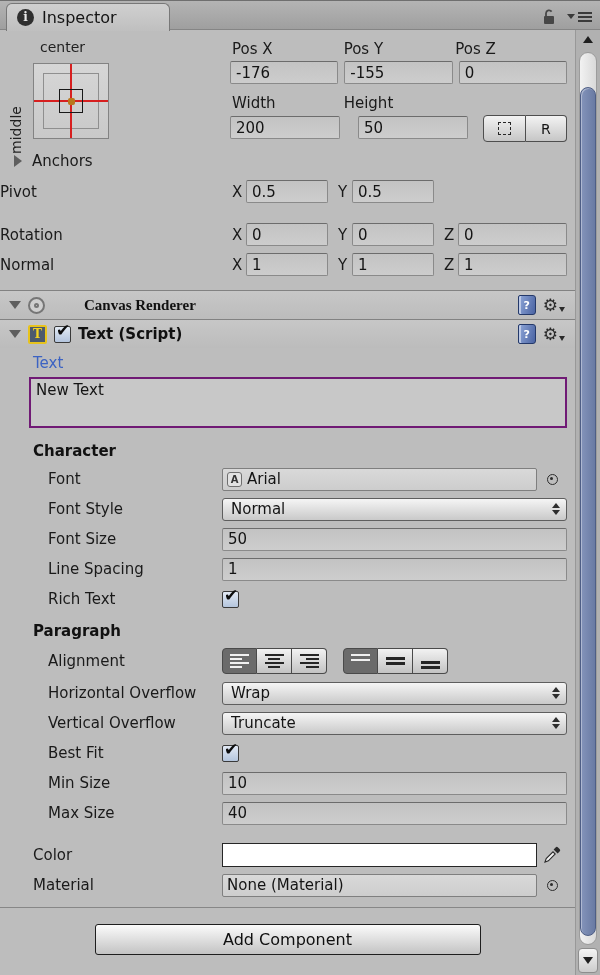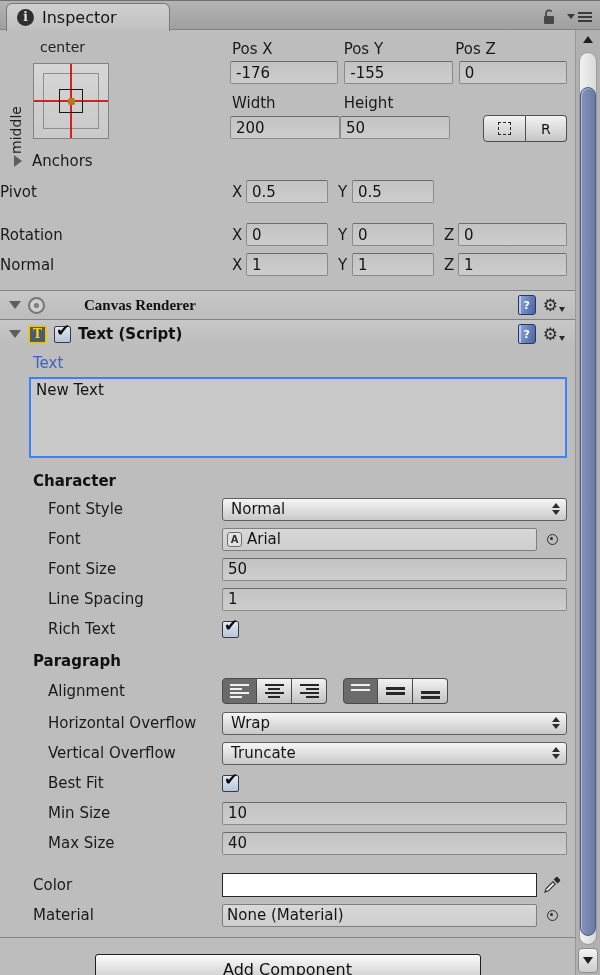--- a/index.html
+++ b/index.html
@@ -92,21 +92,21 @@
   .aw-hline { position:absolute; top:36px; left:0; right:0; height:2px; background:#d71f1f; }
   .aw-black { position:absolute; left:25px; top:25px; width:24px; height:24px; border:1.5px solid #181818; }
   .aw-dot { position:absolute; left:34px; top:34px; width:7px; height:7px; background:#b8761c;
     border-radius:2px; }
   .pos-labels { position:absolute; top:10px; left:232px; right:8px; display:flex; }
   .pos-labels span { flex:1; }
   .pos-fields { position:absolute; top:31px; left:230px; right:8px; display:flex; gap:6px; }
   .pos-fields input { flex:1; width:0; }
   .size-labels { position:absolute; top:64px; left:232px; right:8px; display:flex; }
   .size-labels span { flex:1; }
-  .size-fields { position:absolute; top:86px; left:230px; display:flex; gap:0; }
+  .size-fields { position:absolute; top:86px; left:230px; display:flex; gap:18px; }
   .size-fields input { width:110px; }
   .preset-btns { position:absolute; top:85px; right:8px; width:84px; height:27px; display:flex; }
   .pbtn { flex:1; background:linear-gradient(#f3f3f3,#c6c6c6); border:1px solid #4e4e4e;
     display:flex; align-items:center; justify-content:center; font-size:14px; color:#141414; }
   .pbtn.first { border-radius:4px 0 0 4px; }
   .pbtn.last { border-radius:0 4px 4px 0; border-left:none; }
   .blueprint-glyph { width:13px; height:13px; border:1.5px dashed #262626; }
   .anchors-row { position:absolute; top:122px; left:14px; display:flex; align-items:center; gap:10px; }
   .vec-row { position:absolute; left:0; right:8px; display:flex; align-items:center; }
   .vec-row .vlabel { flex:0 0 232px; }
@@ -132,22 +132,22 @@
     box-shadow:inset 2px 0 0 #bcc9e6; display:flex; align-items:center; justify-content:center; }
   .help-q { color:#fff; font-size:11px; font-weight:bold; }
   .gear-wrap { display:flex; align-items:flex-end; }
   .gear-glyph { font-size:17px; line-height:18px; color:#2a2a2a; }
   .gear-caret { width:0; height:0; border-left:3.5px solid transparent;
     border-right:3.5px solid transparent; border-top:5px solid #2a2a2a; margin:0 0 2px 1px; }
 
   
   .text-prop-label { margin:6px 0 0 33px; height:20px; font-size:15px; color:#3c63c3; }
   .text-area-wrap { margin:3px 8px 0 29px; }
-  textarea.utext { width:100%; height:81px; resize:none; outline:none;
-    background:#c8c8c8; border:2px solid #3b82f6; font-family:inherit;
+  textarea.utext { width:100%; height:51px; resize:none; outline:none;
+    background:#c8c8c8; border:2px solid #701a75; font-family:inherit;
     font-size:15px; color:#141414; padding:2px 5px; }
   .sec-header { margin-top:10px; height:22px; padding-left:33px;
     font-weight:bold; font-size:15px; color:#111; }
   .sec-header.tight { margin-top:8px; }
   .prow { height:30px; display:flex; align-items:center; padding-right:8px; }
   .plabel { flex:0 0 222px; padding-left:48px; white-space:nowrap; overflow:hidden;
     font-size:15px; color:#1a1a1a; }
   .plabel.l1 { padding-left:33px; }
   .pctrl { flex:1; display:flex; align-items:center; min-width:0; }
   .objfield { flex:1; height:23px; background:linear-gradient(#d9d9d9,#cdcdcd);
@@ -324,42 +324,42 @@
       </div>
 
       <div class="text-prop-label">Text</div>
       <div class="text-area-wrap">
         <textarea class="utext" spellcheck="false" style="">New Text</textarea>
       </div>
 
       <div class="sec-header">Character</div>
 
       <div class="prow">
-        <span class="plabel">Font Style</span>
-        <div class="pctrl">
-          <div class="dropdown" style="flex:1">
-            <span class="dval">Normal</span>
-            <span class="spin">
-                <i class="up"></i>
-                <i class="dn"></i>
-              </span>
-          </div>
-        </div>
-      </div>
-
-      <div class="prow">
         <span class="plabel">Font</span>
         <div class="pctrl">
           <div class="objfield">
             <span class="font-asset-icon">A</span>
             <span>Arial</span>
           </div>
           <span class="picker-wrap">
               <span class="picker-circle"></span>
             </span>
+        </div>
+      </div>
+
+      <div class="prow">
+        <span class="plabel">Font Style</span>
+        <div class="pctrl">
+          <div class="dropdown" style="flex:1">
+            <span class="dval">Normal</span>
+            <span class="spin">
+                <i class="up"></i>
+                <i class="dn"></i>
+              </span>
+          </div>
         </div>
       </div>
 
       <div class="prow">
         <span class="plabel">Font Size</span>
         <div class="pctrl">
           <input class="ufield" type="text" value="50" style="">
         </div>
       </div>
 

